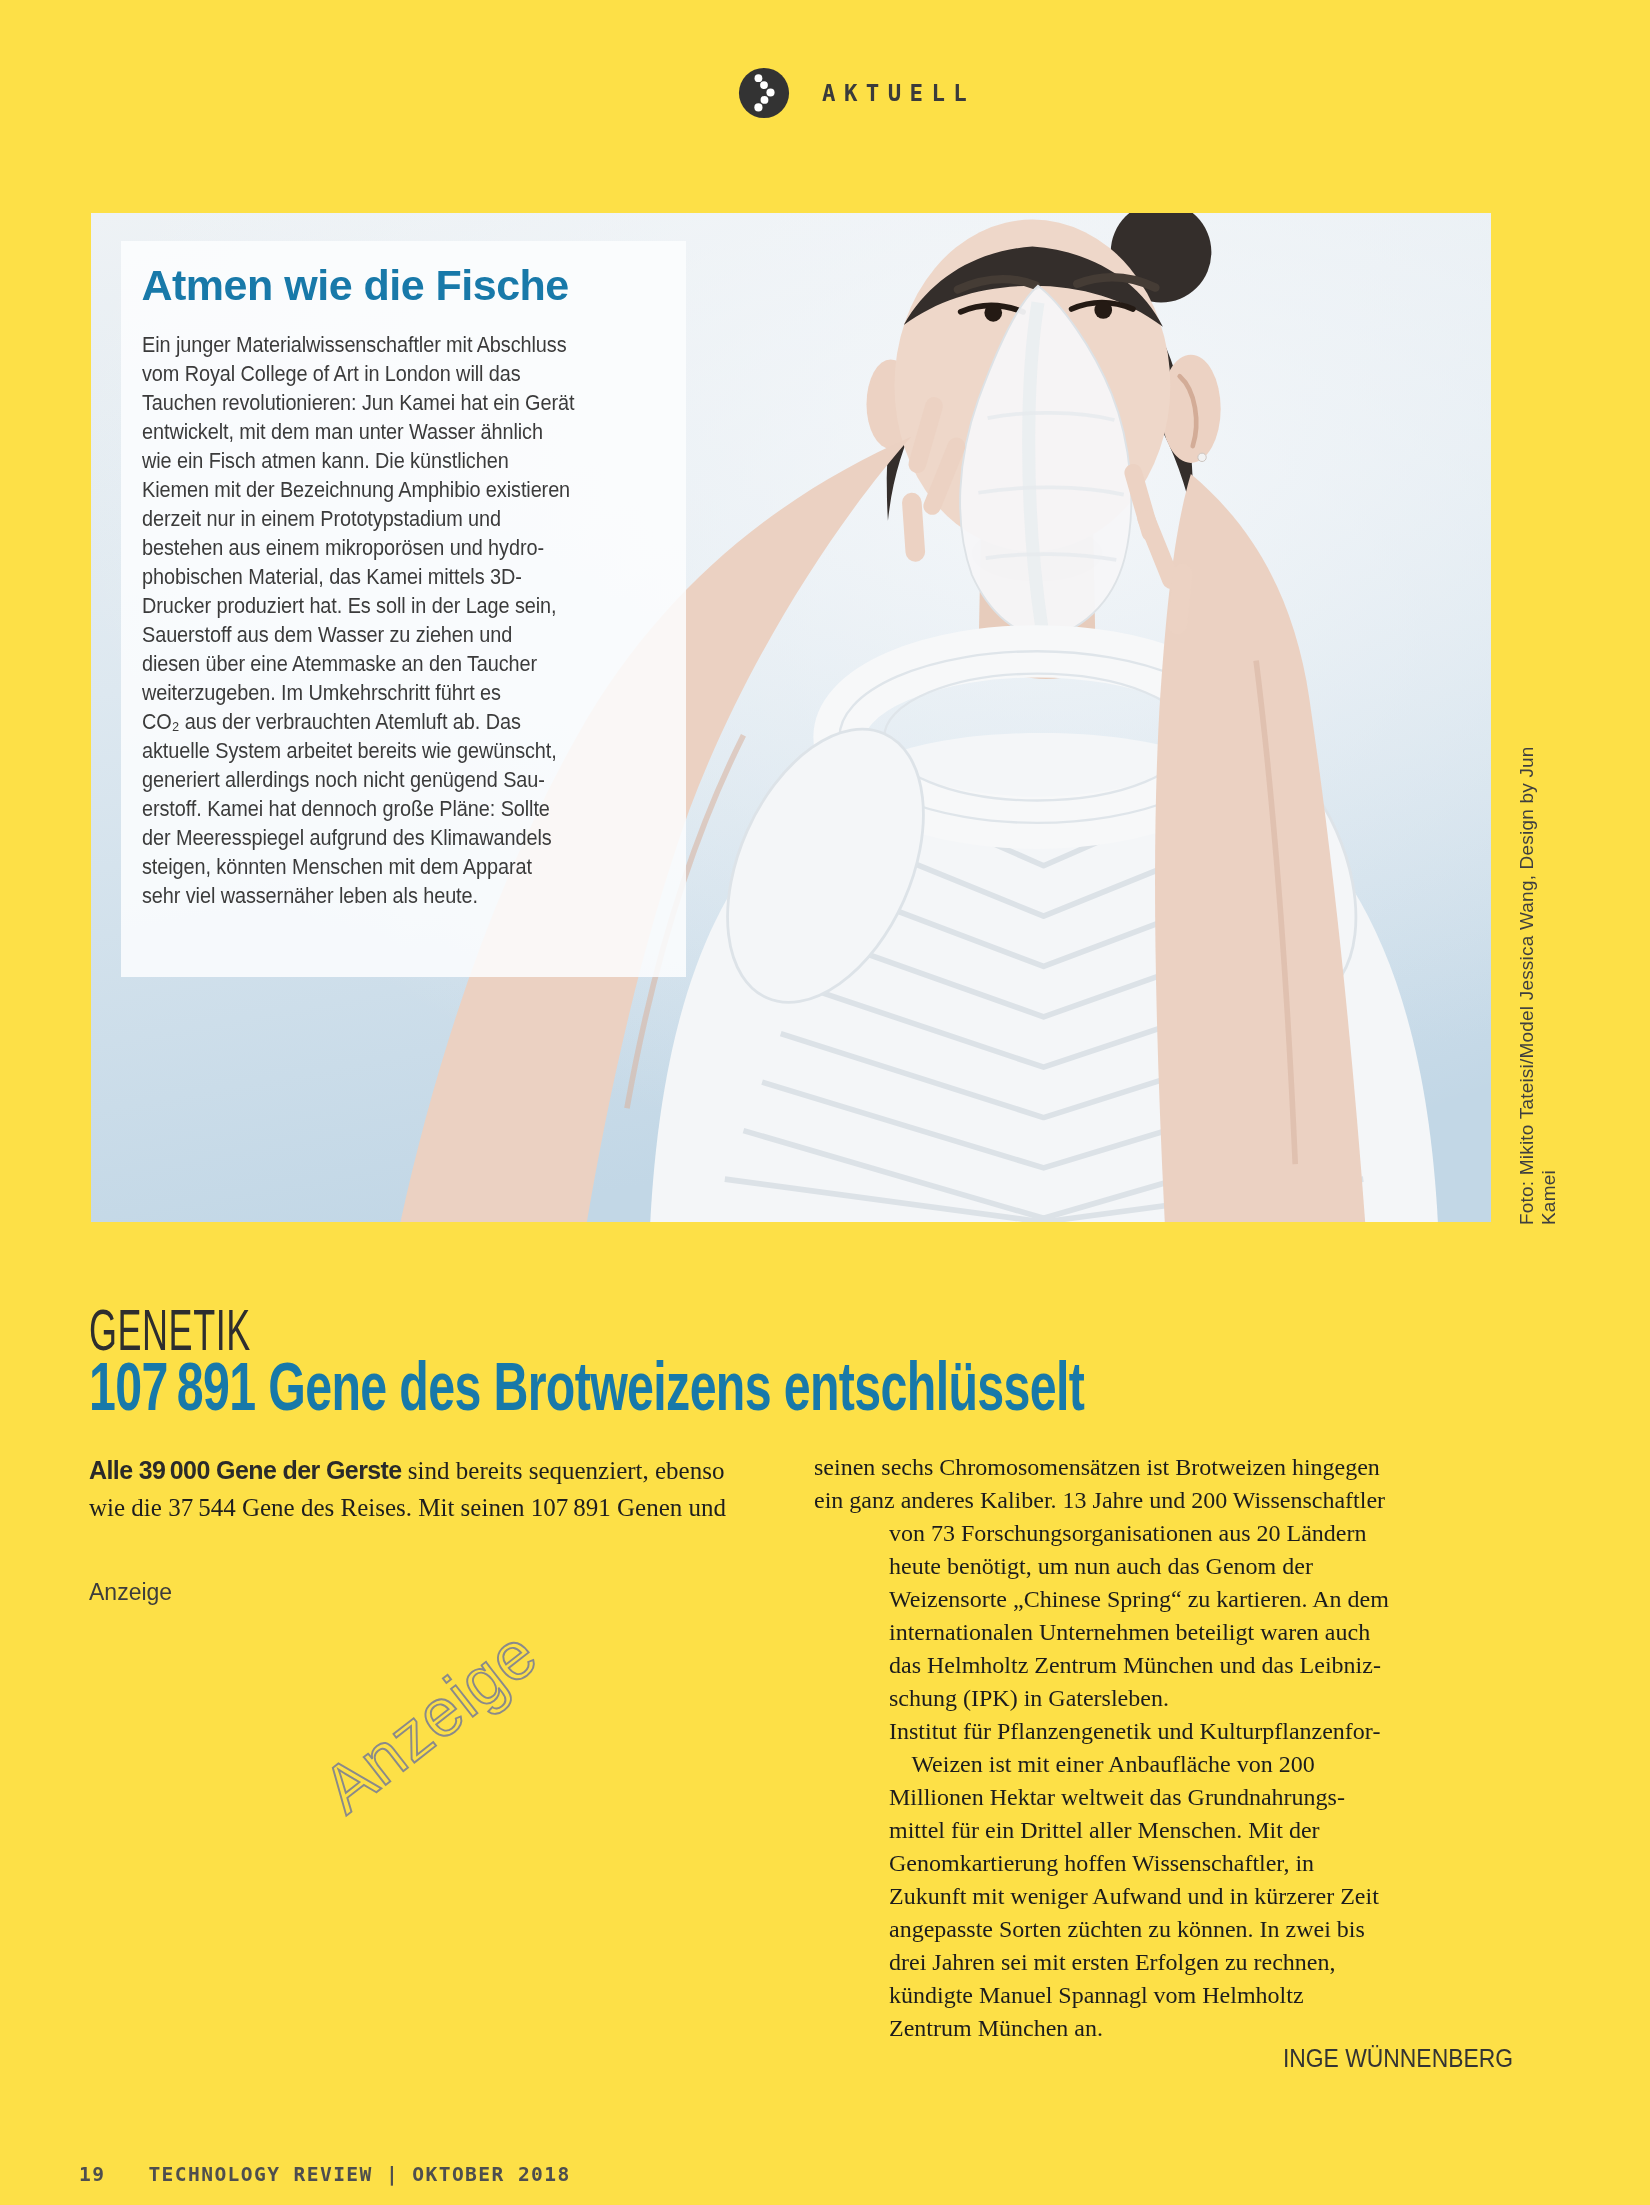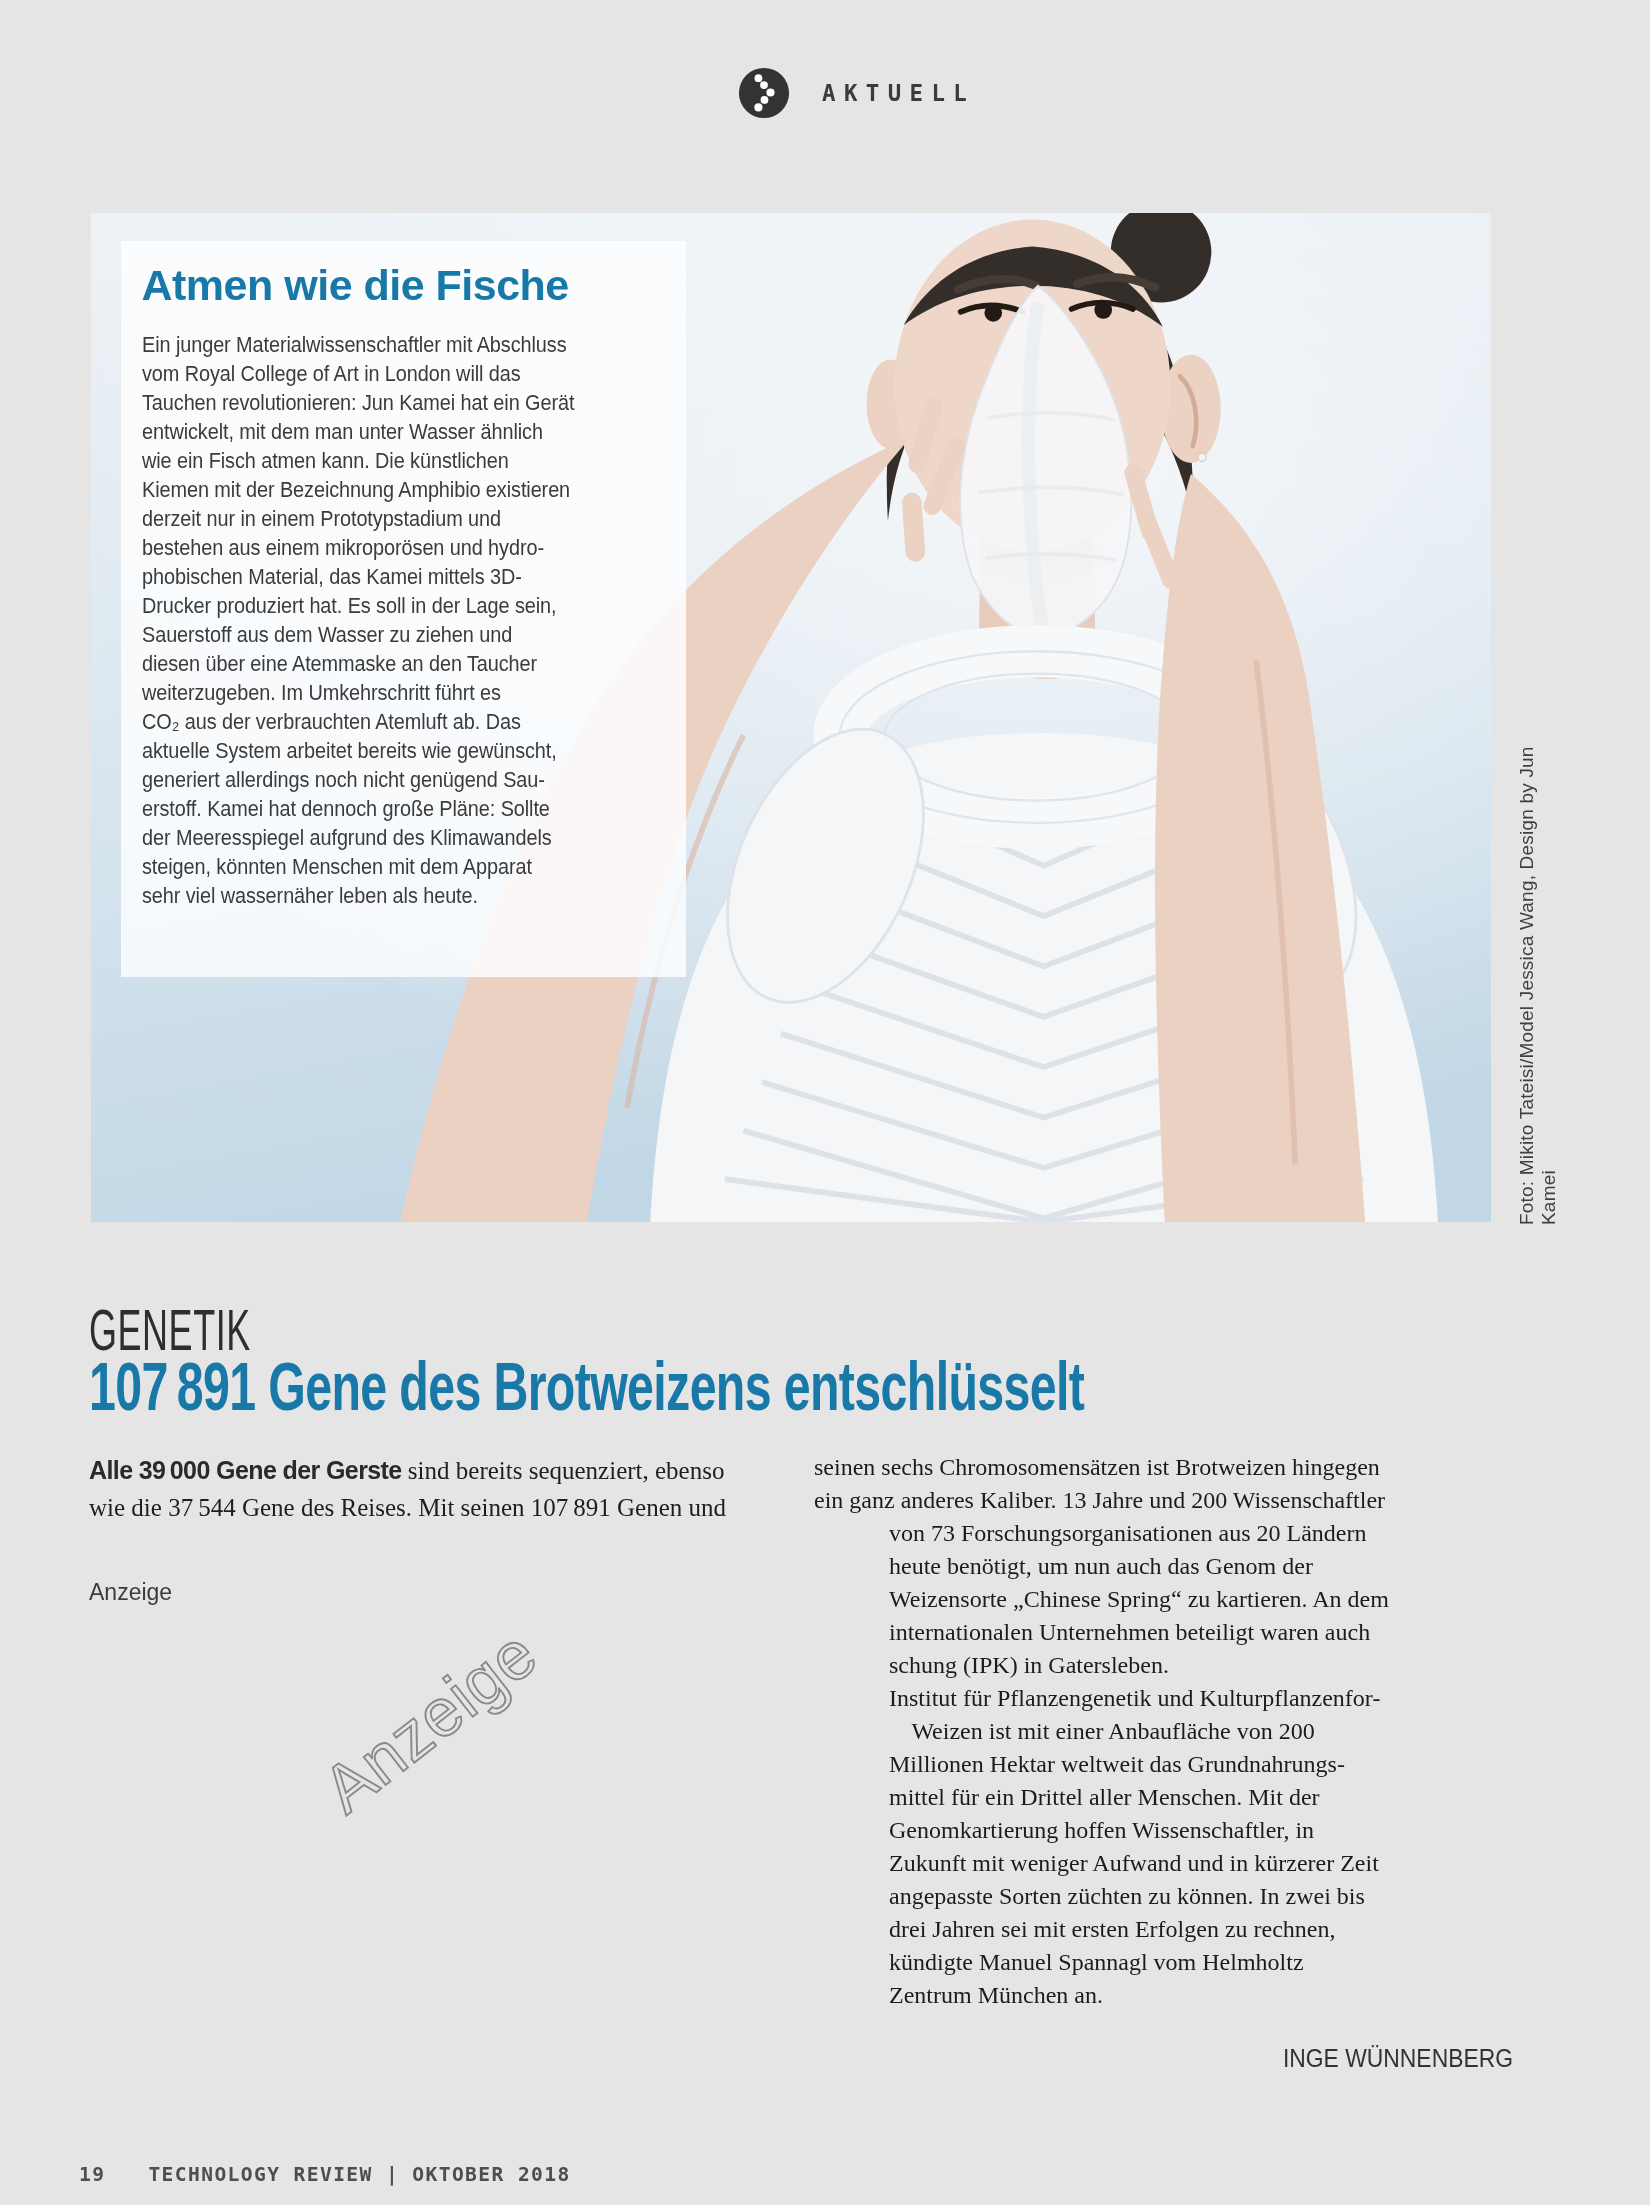--- a/index.html
+++ b/index.html
@@ -1,17 +1,17 @@
 <!DOCTYPE html>
 <html style="font-size:15px"><head>
 <meta charset="utf-8">
 <style>
   html,body{margin:0;padding:0;background:#888;}
   .page{
-    position:relative;width:1651px;height:2206px;background:#e5e5e5;
+    position:relative;width:1651px;height:2206px;background:#fde047;
     font-family:"Liberation Sans",sans-serif;overflow:hidden;
   }
   
   .hdr-icon{position:absolute;left:738px;top:67px;width:52px;height:52px;}
   .hdr-label{
     position:absolute;left:822px;top:80px;
     font-family:"DejaVu Sans Mono",monospace;font-size:22.4px;font-weight:700;
     letter-spacing:8.4px;color:#3b3b3b;
   }
   
@@ -235,20 +235,21 @@
   <div class="ad-label">Anzeige</div>
   <div class="ad-watermark">Anzeige</div>
 
   <div class="right-col">
       <div class="rl">seinen sechs Chromosomensätzen ist Brotweizen hingegen</div>
       <div class="rl">ein ganz anderes Kaliber. 13 Jahre und 200 Wissenschaftler</div>
       <div class="rl ind">von 73 Forschungsorganisationen aus 20 Ländern</div>
       <div class="rl ind">heute benötigt, um nun auch das Genom der</div>
       <div class="rl ind">Weizensorte „Chinese Spring“ zu kartieren. An dem</div>
       <div class="rl ind">internationalen Unternehmen beteiligt waren auch</div>
+      <div class="rl ind">das Helmholtz Zentrum München und das Leibniz-</div>
       <div class="rl ind">schung (IPK) in Gatersleben.</div>
       <div class="rl ind">Institut für Pflanzengenetik und Kulturpflanzenfor-</div>
       <div class="rl ind para">Weizen ist mit einer Anbaufläche von 200</div>
       <div class="rl ind">Millionen Hektar weltweit das Grundnahrungs-</div>
       <div class="rl ind">mittel für ein Drittel aller Menschen. Mit der</div>
       <div class="rl ind">Genomkartierung hoffen Wissenschaftler, in</div>
       <div class="rl ind">Zukunft mit weniger Aufwand und in kürzerer Zeit</div>
       <div class="rl ind">angepasste Sorten züchten zu können. In zwei bis</div>
       <div class="rl ind">drei Jahren sei mit ersten Erfolgen zu rechnen,</div>
       <div class="rl ind">kündigte Manuel Spannagl vom Helmholtz</div>

